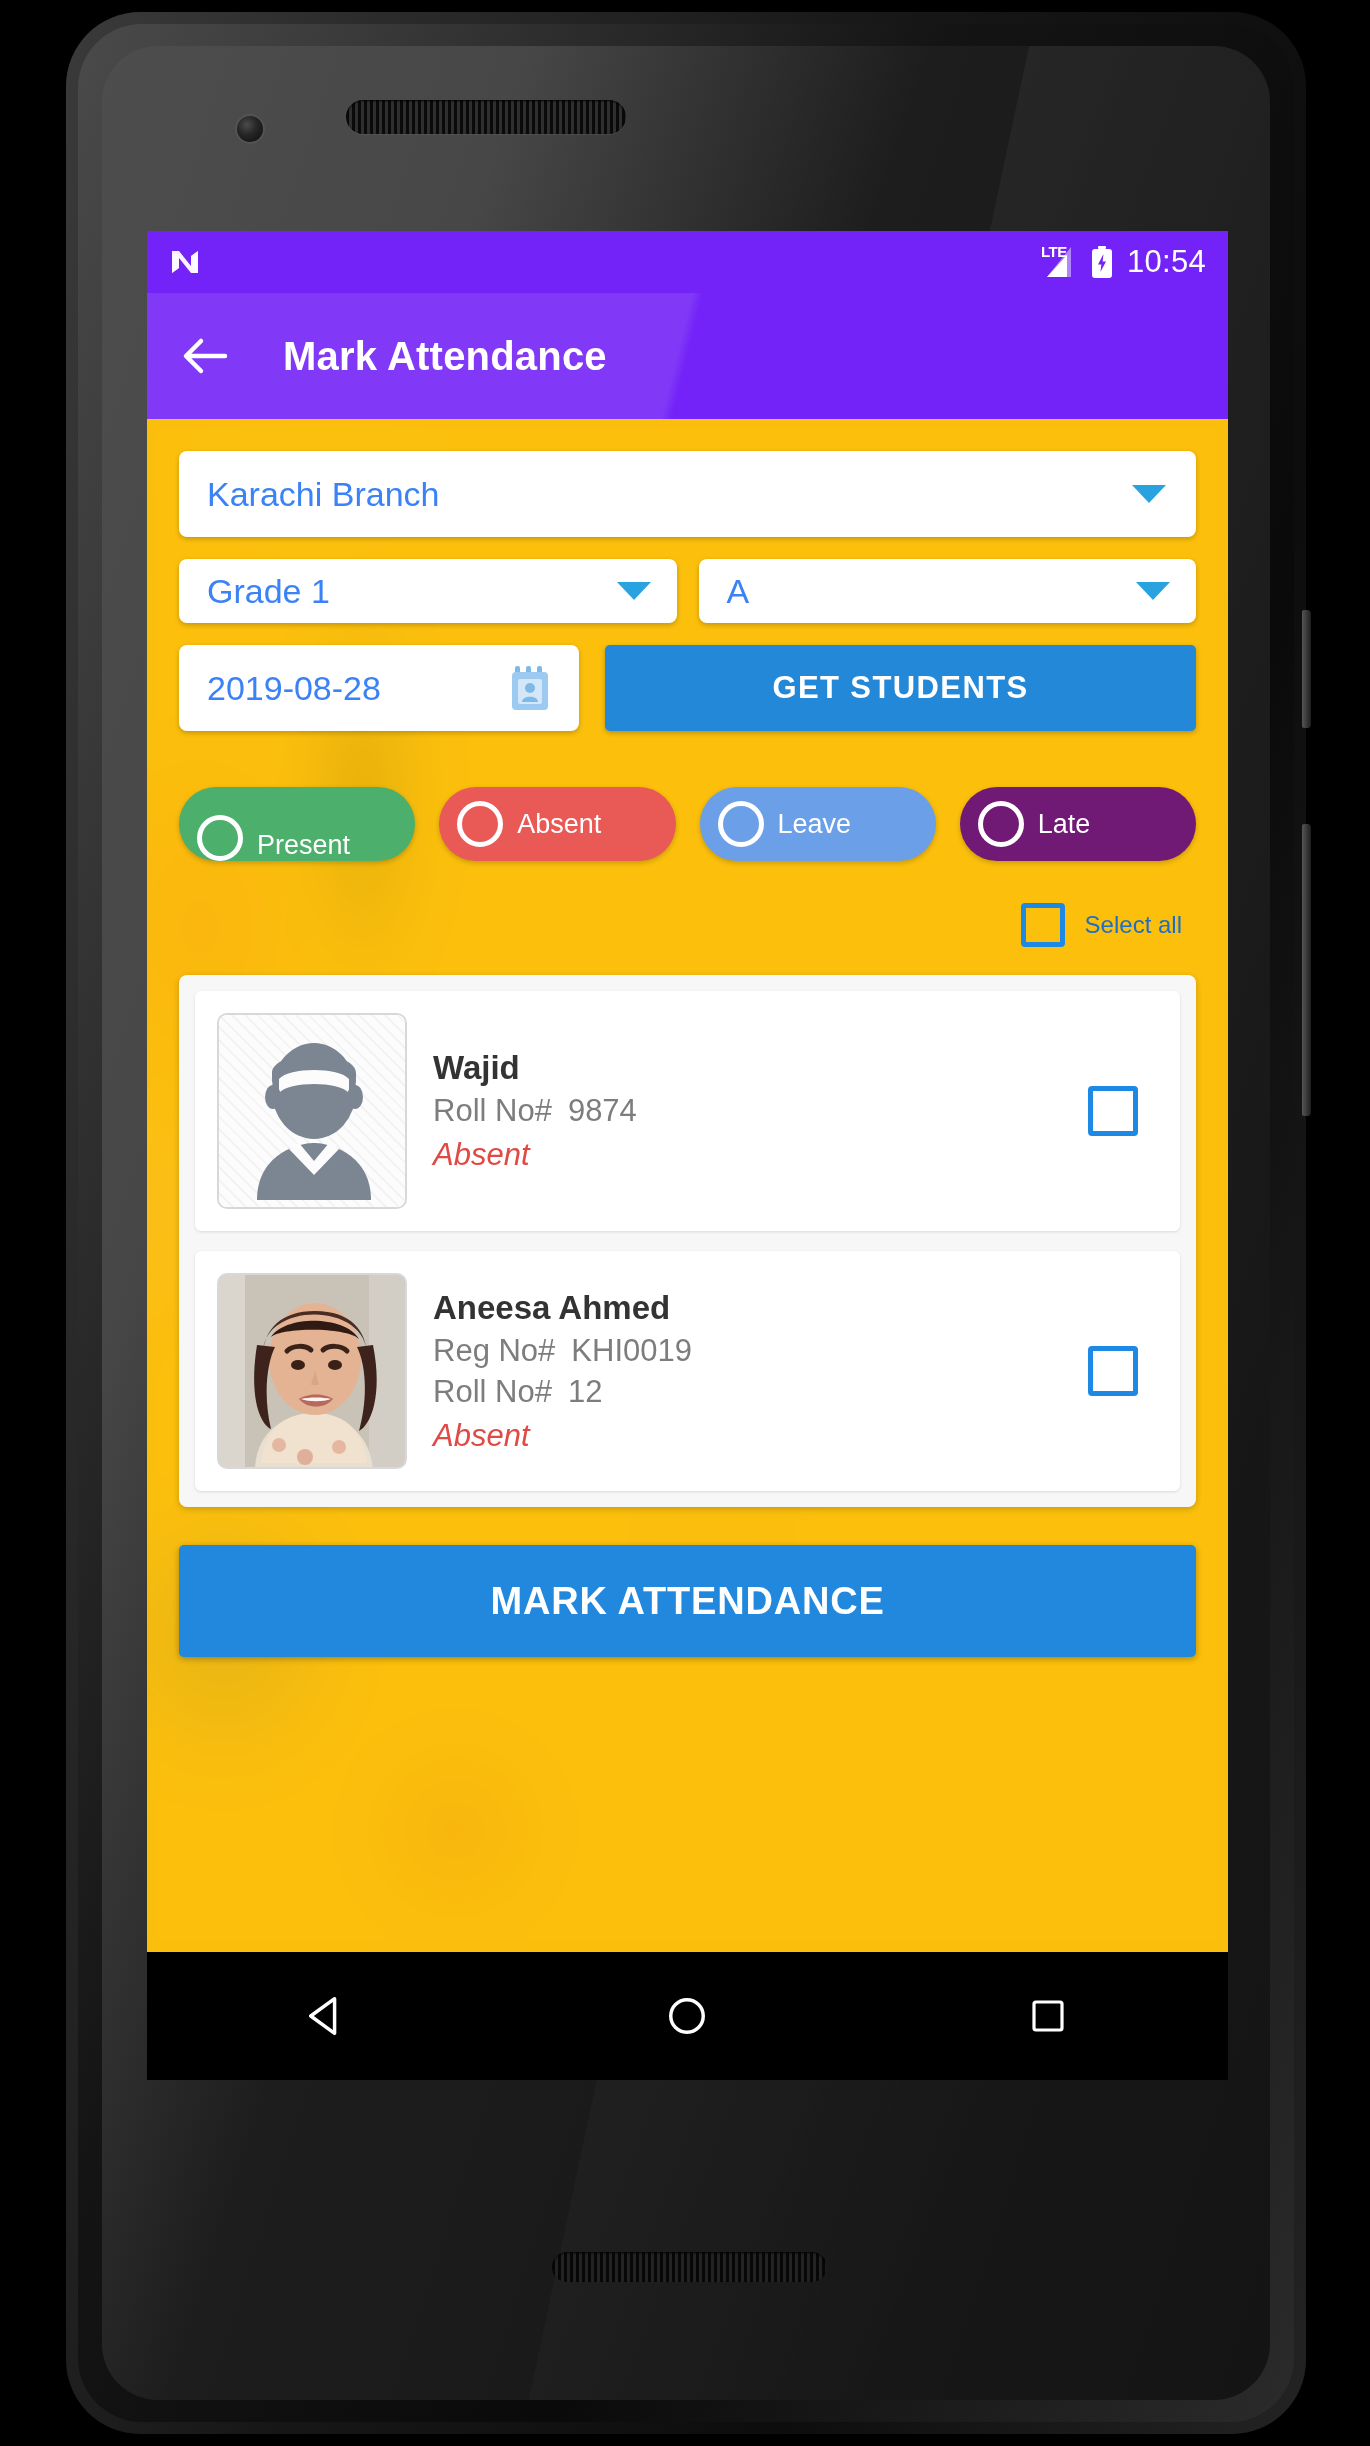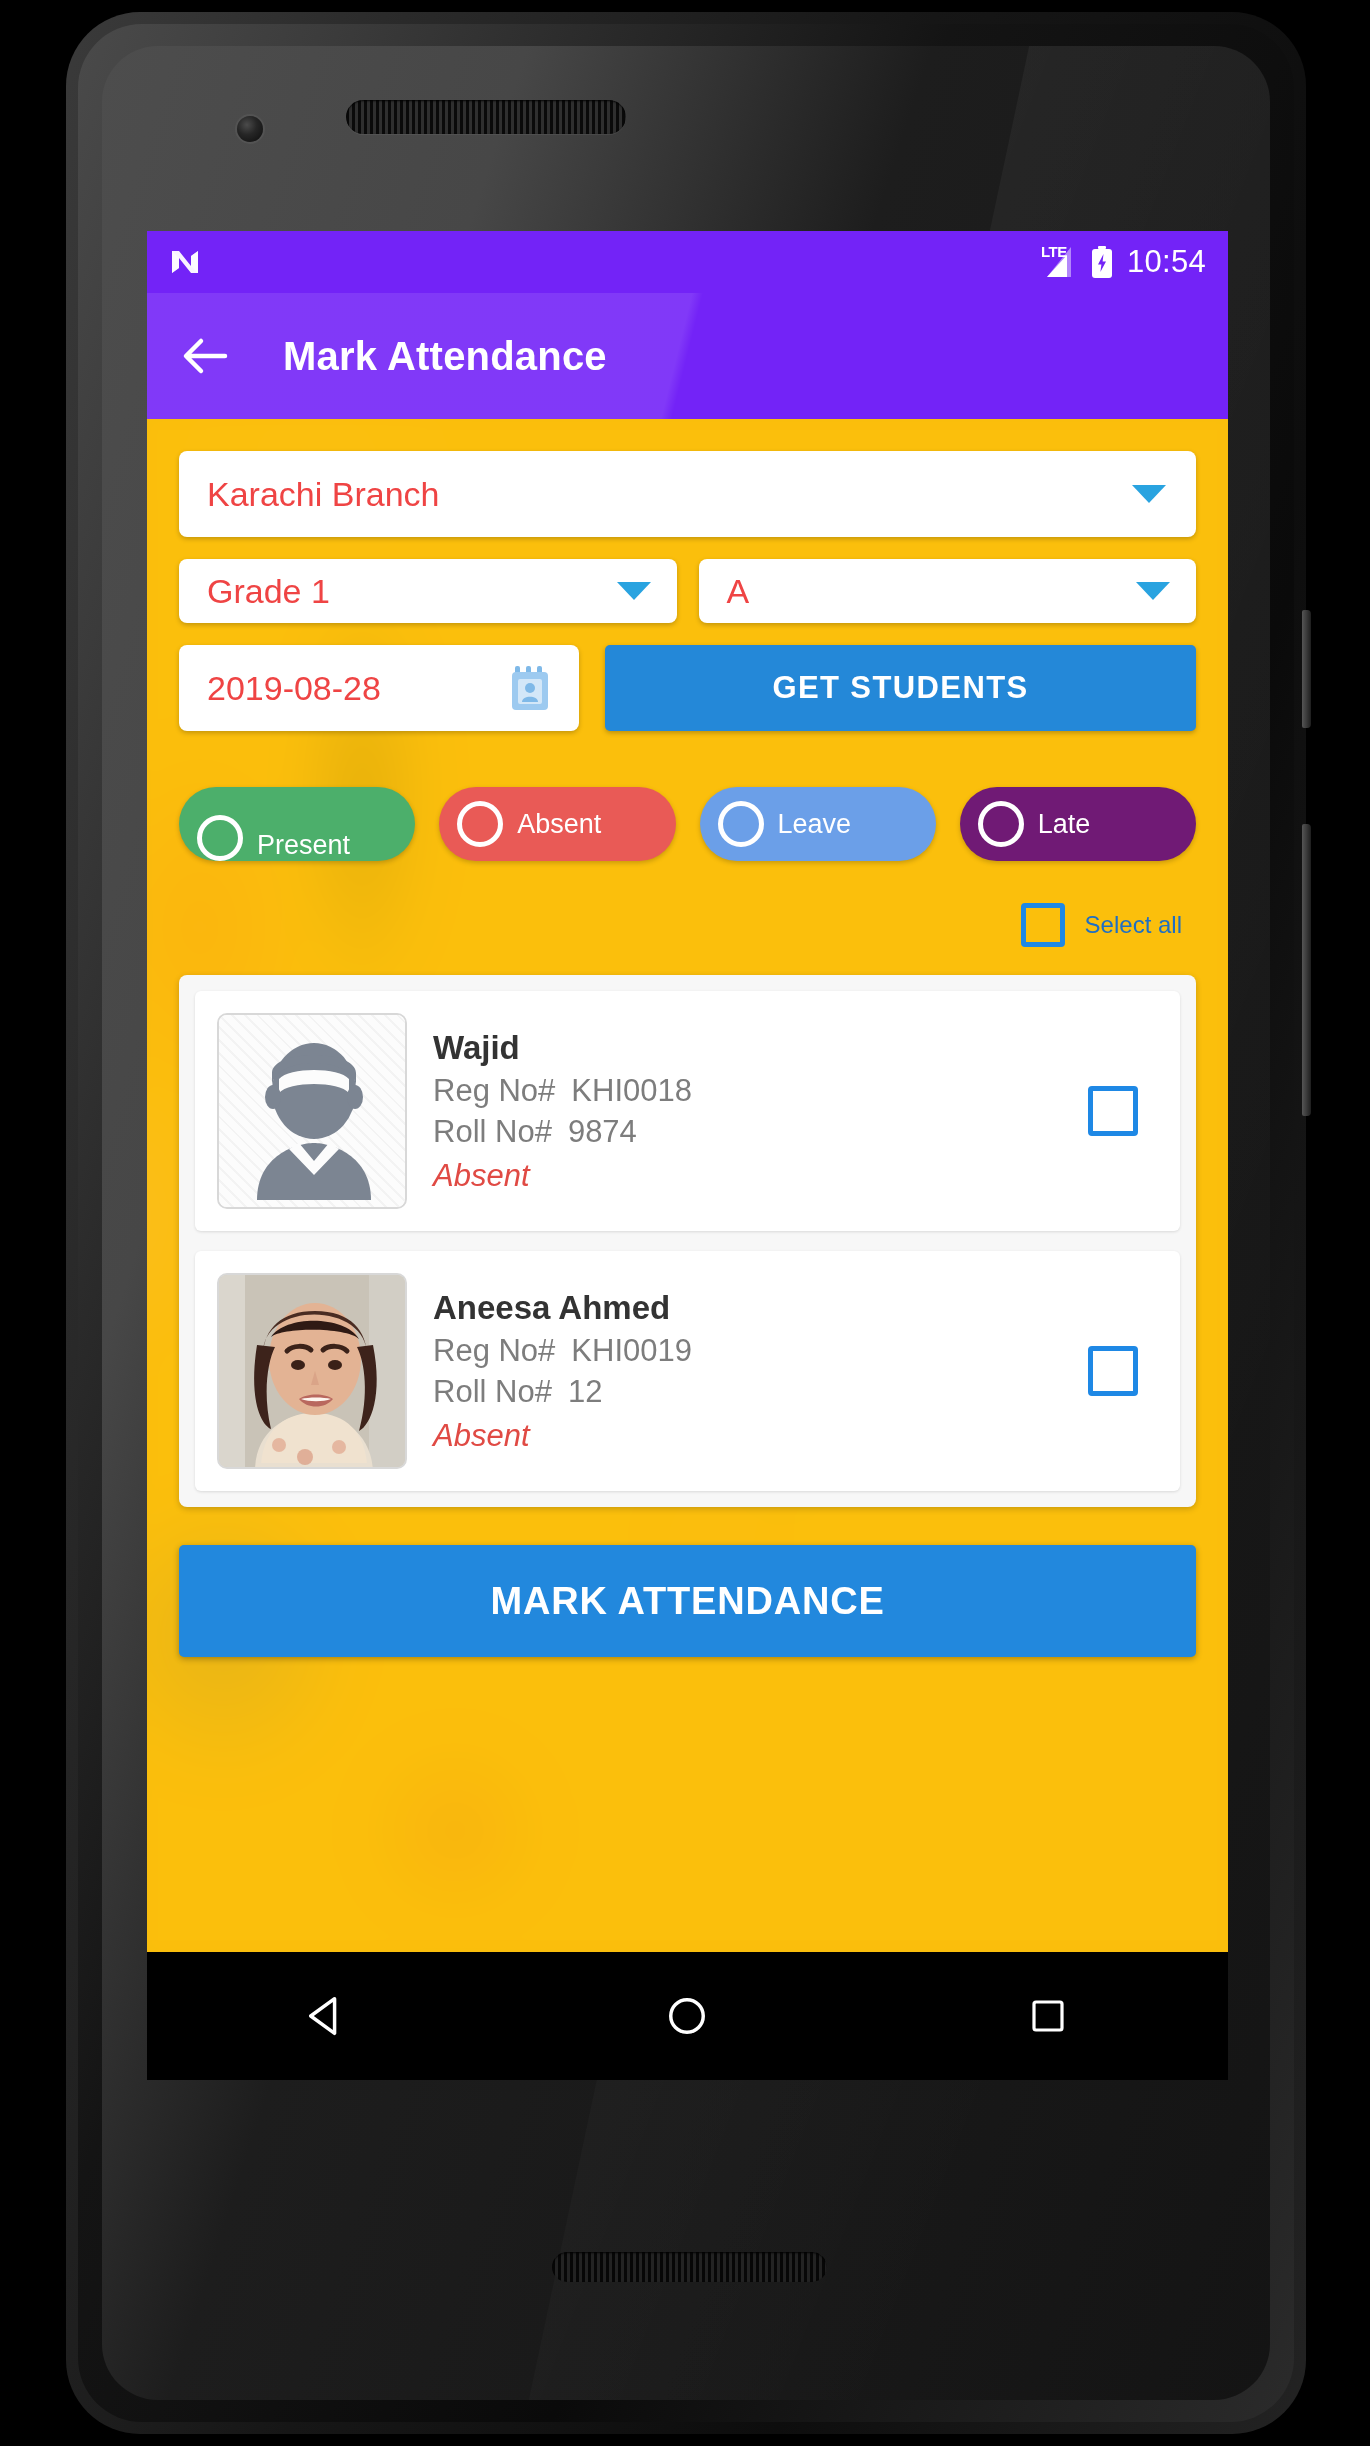--- a/index.html
+++ b/index.html
@@ -155,21 +155,21 @@
     background: #fff;
     border-radius: 8px;
     box-shadow: 0 2px 5px rgba(0,0,0,.22);
     display: flex; align-items: center;
   }
   #branch-dropdown {
     margin-top: 32px;
     height: 86px;
     padding: 0 30px 0 28px;
   }
-  .field-value { font-size: 34px; color: #ef4444; flex: 1; }
+  .field-value { font-size: 34px; color: #3b82f6; flex: 1; }
   .caret {
     width: 0; height: 0;
     border-left: 17px solid transparent;
     border-right: 17px solid transparent;
     border-top: 18px solid #29a3e0;
   }
   #grade-class-row {
     display: flex; gap: 22px; margin-top: 22px;
   }
   #grade-dropdown, #class-dropdown {
@@ -452,23 +452,20 @@
                 <path d="M60 64 C70 52 120 52 130 64 L130 78 C120 66 70 66 60 78 Z" fill="#fcfcfc"></path>
                 <ellipse cx="54" cy="82" rx="8" ry="12" fill="#7c8592"></ellipse>
                 <ellipse cx="136" cy="82" rx="8" ry="12" fill="#7c8592"></ellipse>
                 <path d="M38 185 C38 140 78 128 95 128 C112 128 152 140 152 185 Z" fill="#7c8592"></path>
                 <path d="M80 128 L95 146 L110 128 L120 134 L95 160 L70 134 Z" fill="#fcfcfc"></path>
               </svg>
             </div>
           </div>
           <div class="student-info">
             <div class="student-name">Wajid</div>
-            <div class="student-meta">
-              <span>Reg No#</span><span class="meta-value">KHI0018</span>
-            </div>
             <div class="student-meta">
               <span>Roll No#</span><span class="meta-value">9874</span>
             </div>
             <div class="student-status">Absent</div>
           </div>
           <span class="student-checkbox"></span>
         </div>
 
         <div class="student-row">
           <div class="student-avatar">

